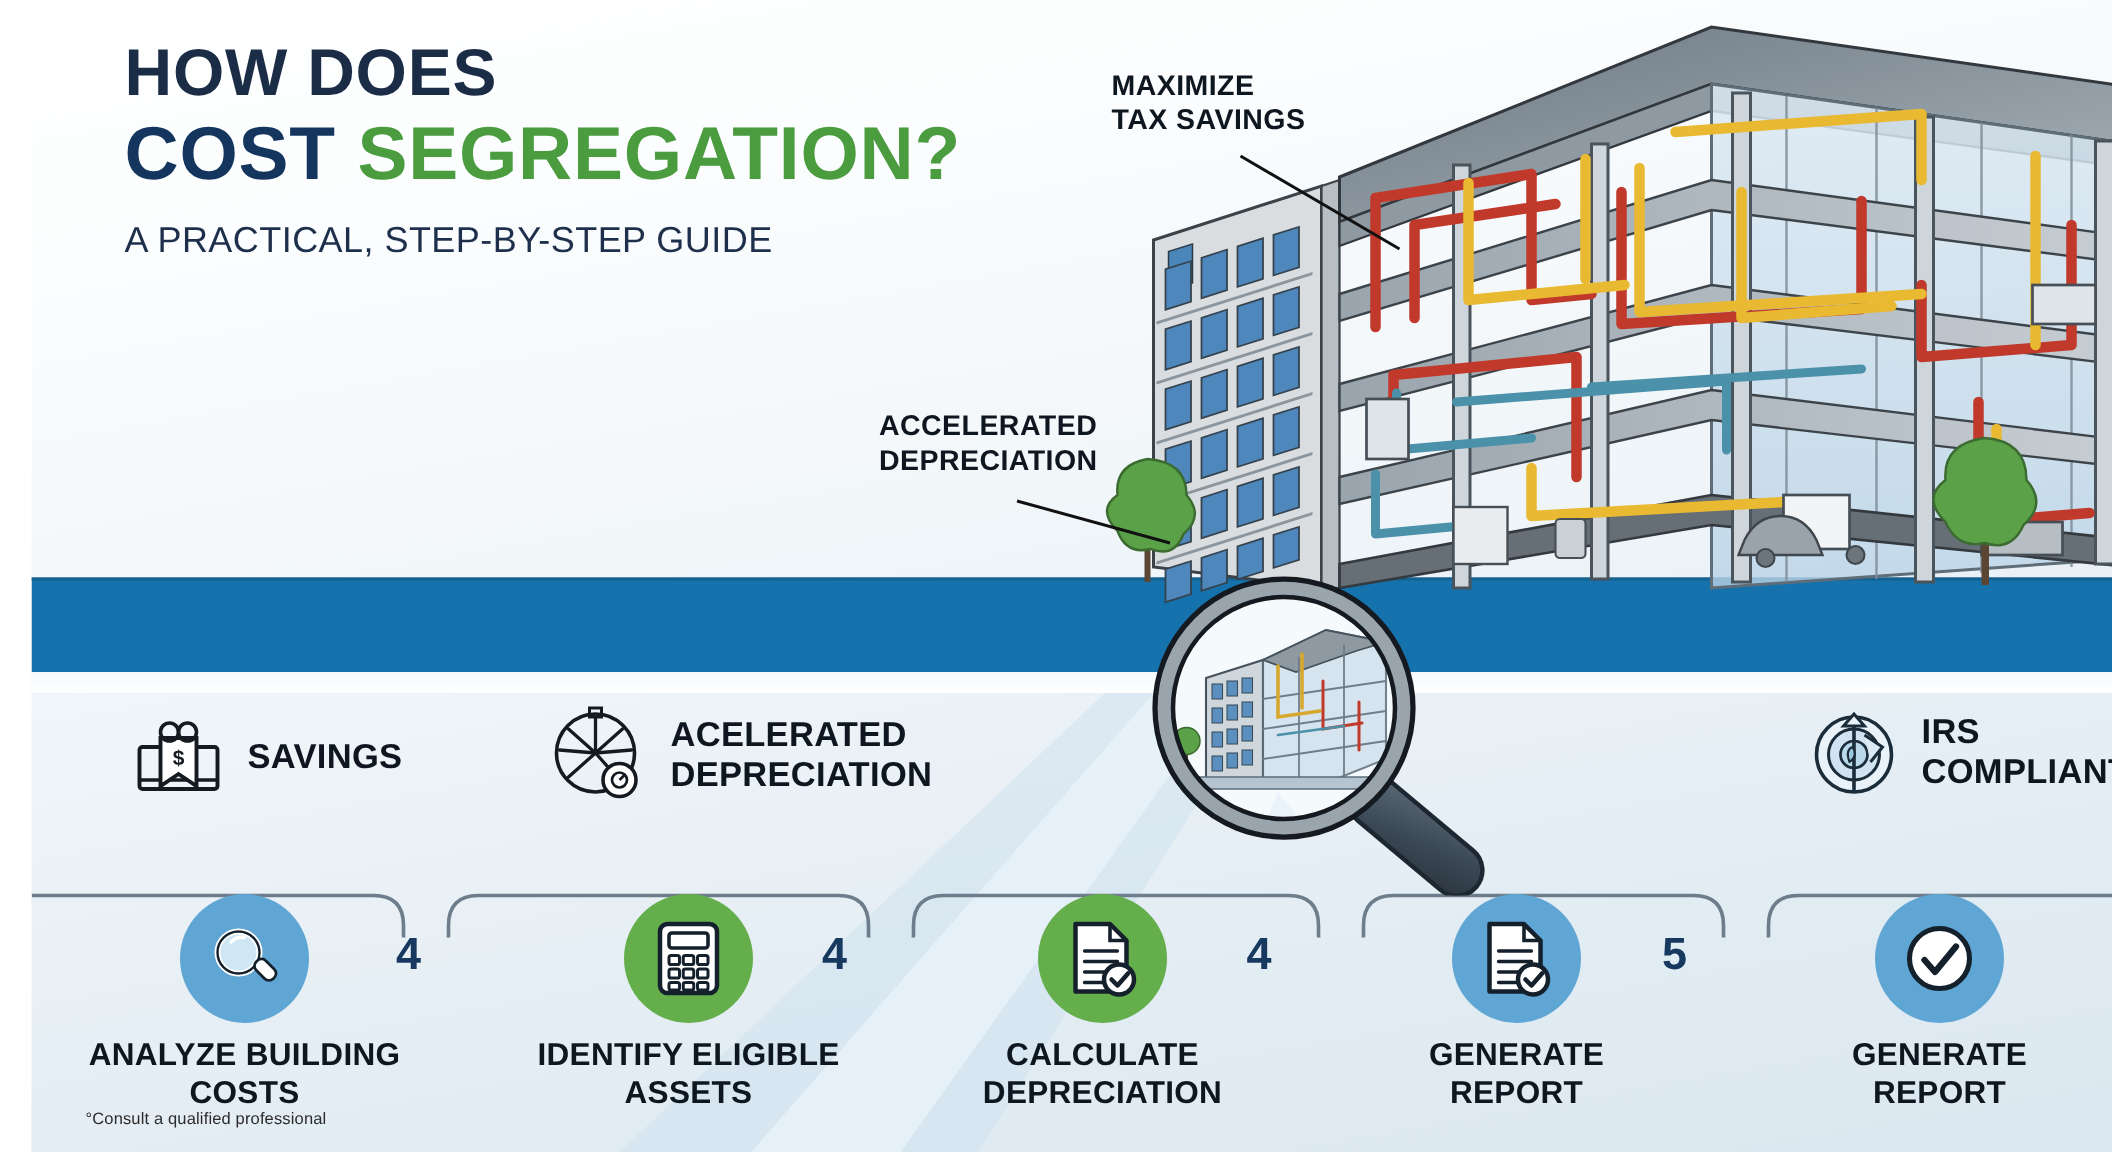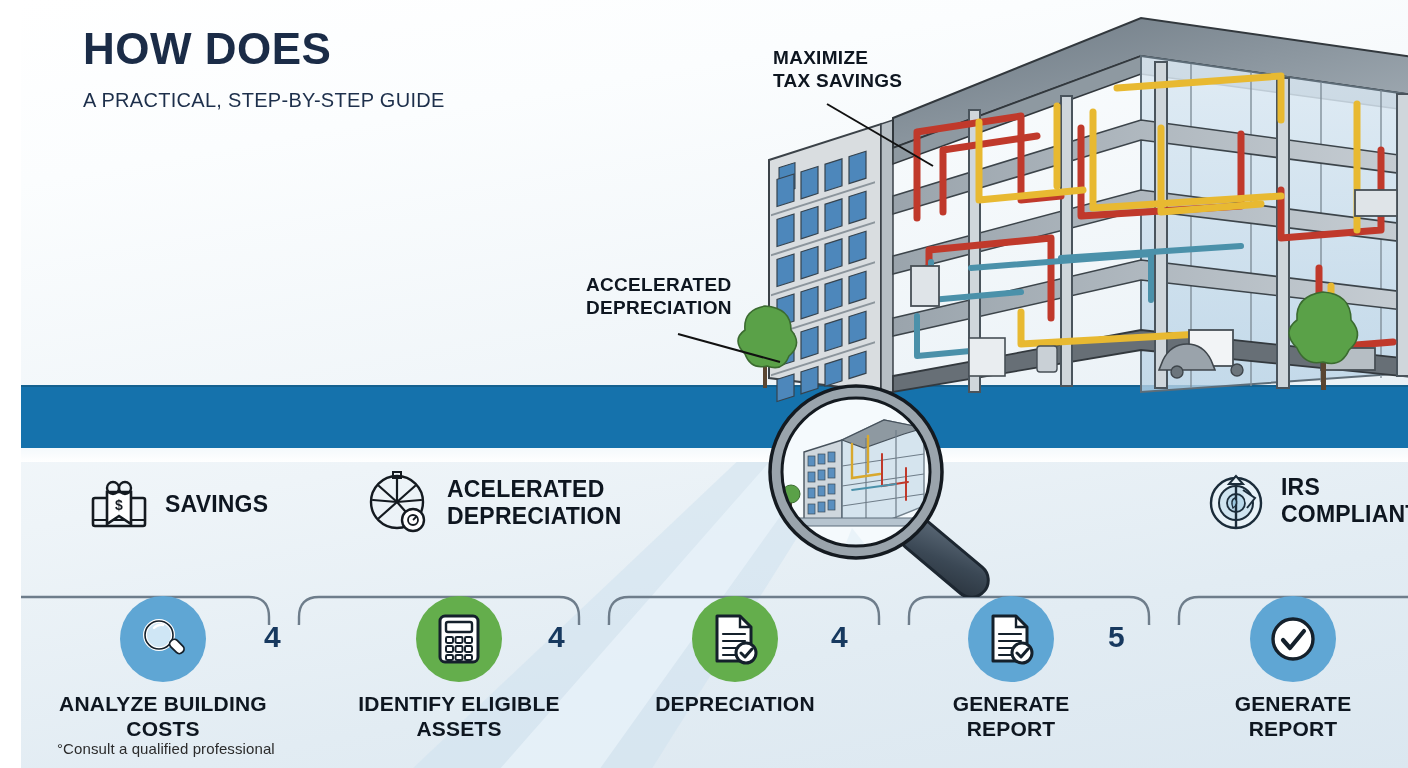--- a/index.html
+++ b/index.html
@@ -36,31 +36,31 @@
   .headline { position: absolute; left: 62px; top: 24px; z-index: 6; }
   .hl-1 {
     font-size: 44px; font-weight: 700; letter-spacing: 0.5px;
     color: #1b2c47; line-height: 1.12;
   }
   .hl-2 { font-size: 50px; font-weight: 700; line-height: 1.16; letter-spacing: 0.5px; }
   .hl-cost { color: #13355e; }
   .hl-seg  { color: #4a9c3f; }
   .sub {
     margin-top: 14px;
-    font-size: 20px; font-weight: 400; letter-spacing: 0.3px;
+    font-size: 24px; font-weight: 400; letter-spacing: 0.3px;
     color: #1d2f4b; line-height: 1.36;
   }
 
   
   .callout {
     position: absolute; z-index: 7;
     font-size: 19px; font-weight: 600; letter-spacing: 0.3px;
     color: #0e1620; line-height: 1.22; text-transform: uppercase;
   }
-  #callout-tax { left: 752px; top: 46px; }
+  #callout-tax { left: 720px; top: 46px; }
   #callout-dep { left: 565px; top: 273px; }
   .leader { position: absolute; z-index: 7; overflow: visible; }
 
   
   #building-illustration { position: absolute; left: 700px; top: 0px;
     width: 708px; height: 420px; z-index: 3; }
 
   
   #magnifier { position: absolute; left: 735px; top: 382px;
     width: 290px; height: 215px; z-index: 5; }
@@ -91,21 +91,21 @@
   .step-label {
     font-size: 21px; font-weight: 700; color: #0e1620;
     line-height: 1.18; letter-spacing: 0.2px; text-transform: uppercase;
   }
   .connector-num {
     position: absolute; font-size: 30px; font-weight: 700;
     color: #17395f; z-index: 7;
   }
   .footnote {
     position: absolute; left: 36px; top: 740px; z-index: 8;
-    font-size: 15px; color: #2b2b2b; letter-spacing: 0.1px;
+    font-size: 11px; color: #2b2b2b; letter-spacing: 0.1px;
   }
 </style>
 </head>
 <body>
 
 <div id="stage">
 
   <svg id="building-illustration" viewBox="0 0 708 420">
     <defs>
       <linearGradient id="glassG" x1="0" y1="0" x2="0" y2="1">
@@ -254,20 +254,24 @@
   <svg id="beam" viewBox="0 0 700 380">
     <polygon points="430,30 520,30 300,380 60,380" fill="#cfe1ee" opacity="0.55"></polygon>
     <polygon points="455,30 498,30 248,380 148,380" fill="#eaf3f9" opacity="0.75"></polygon>
   </svg>
 
   <div class="band"></div>
   <div class="band-below"></div>
 
   <div class="headline">
     <div class="hl-1">HOW DOES</div>
+    <div class="hl-2">
+      <span class="hl-cost">COST</span>
+      <span class="hl-seg">SEGREGATION?</span>
+    </div>
     <div class="sub">
       <div>A PRACTICAL, STEP-BY-STEP GUIDE</div>
     </div>
   </div>
 
   <div class="callout" id="callout-tax">
     <div>MAXIMIZE</div>
     <div>TAX SAVINGS</div>
   </div>
   <svg class="leader" style="left:800px; top:100px; width:120px; height:70px; z-index:7;" viewBox="0 0 120 70">
@@ -473,20 +477,21 @@
             <line x1="13" y1="21" x2="35" y2="21"></line>
               <line x1="13" y1="28" x2="35" y2="28"></line>
             <line x1="13" y1="35" x2="30" y2="35"></line>
               <line x1="13" y1="42" x2="26" y2="42"></line>
           </g>
           <circle cx="36" cy="40" r="10" fill="#fff" stroke="#14202b" stroke-width="3"></circle>
           <path d="M31,40 l4,4 l7,-8" fill="none" stroke="#14202b" stroke-width="3" stroke-linecap="round" stroke-linejoin="round"></path>
         </svg>
       </div>
       <div class="step-label">
+        <div>CALCULATE</div>
         <div>DEPRECIATION</div>
       </div>
     </div>
 
     <div class="step" style="left:870px;">
       <div class="step-circle c-blue">
         <svg width="50" height="52" viewBox="0 0 50 52">
           <path d="M7,3 h23 l11,11 v34 h-34 z" fill="#fff" stroke="#14202b" stroke-width="3" stroke-linejoin="round"></path>
           <path d="M30,3 v11 h11" fill="none" stroke="#14202b" stroke-width="2.4"></path>
           <g stroke="#14202b" stroke-width="2.2" stroke-linecap="round">

